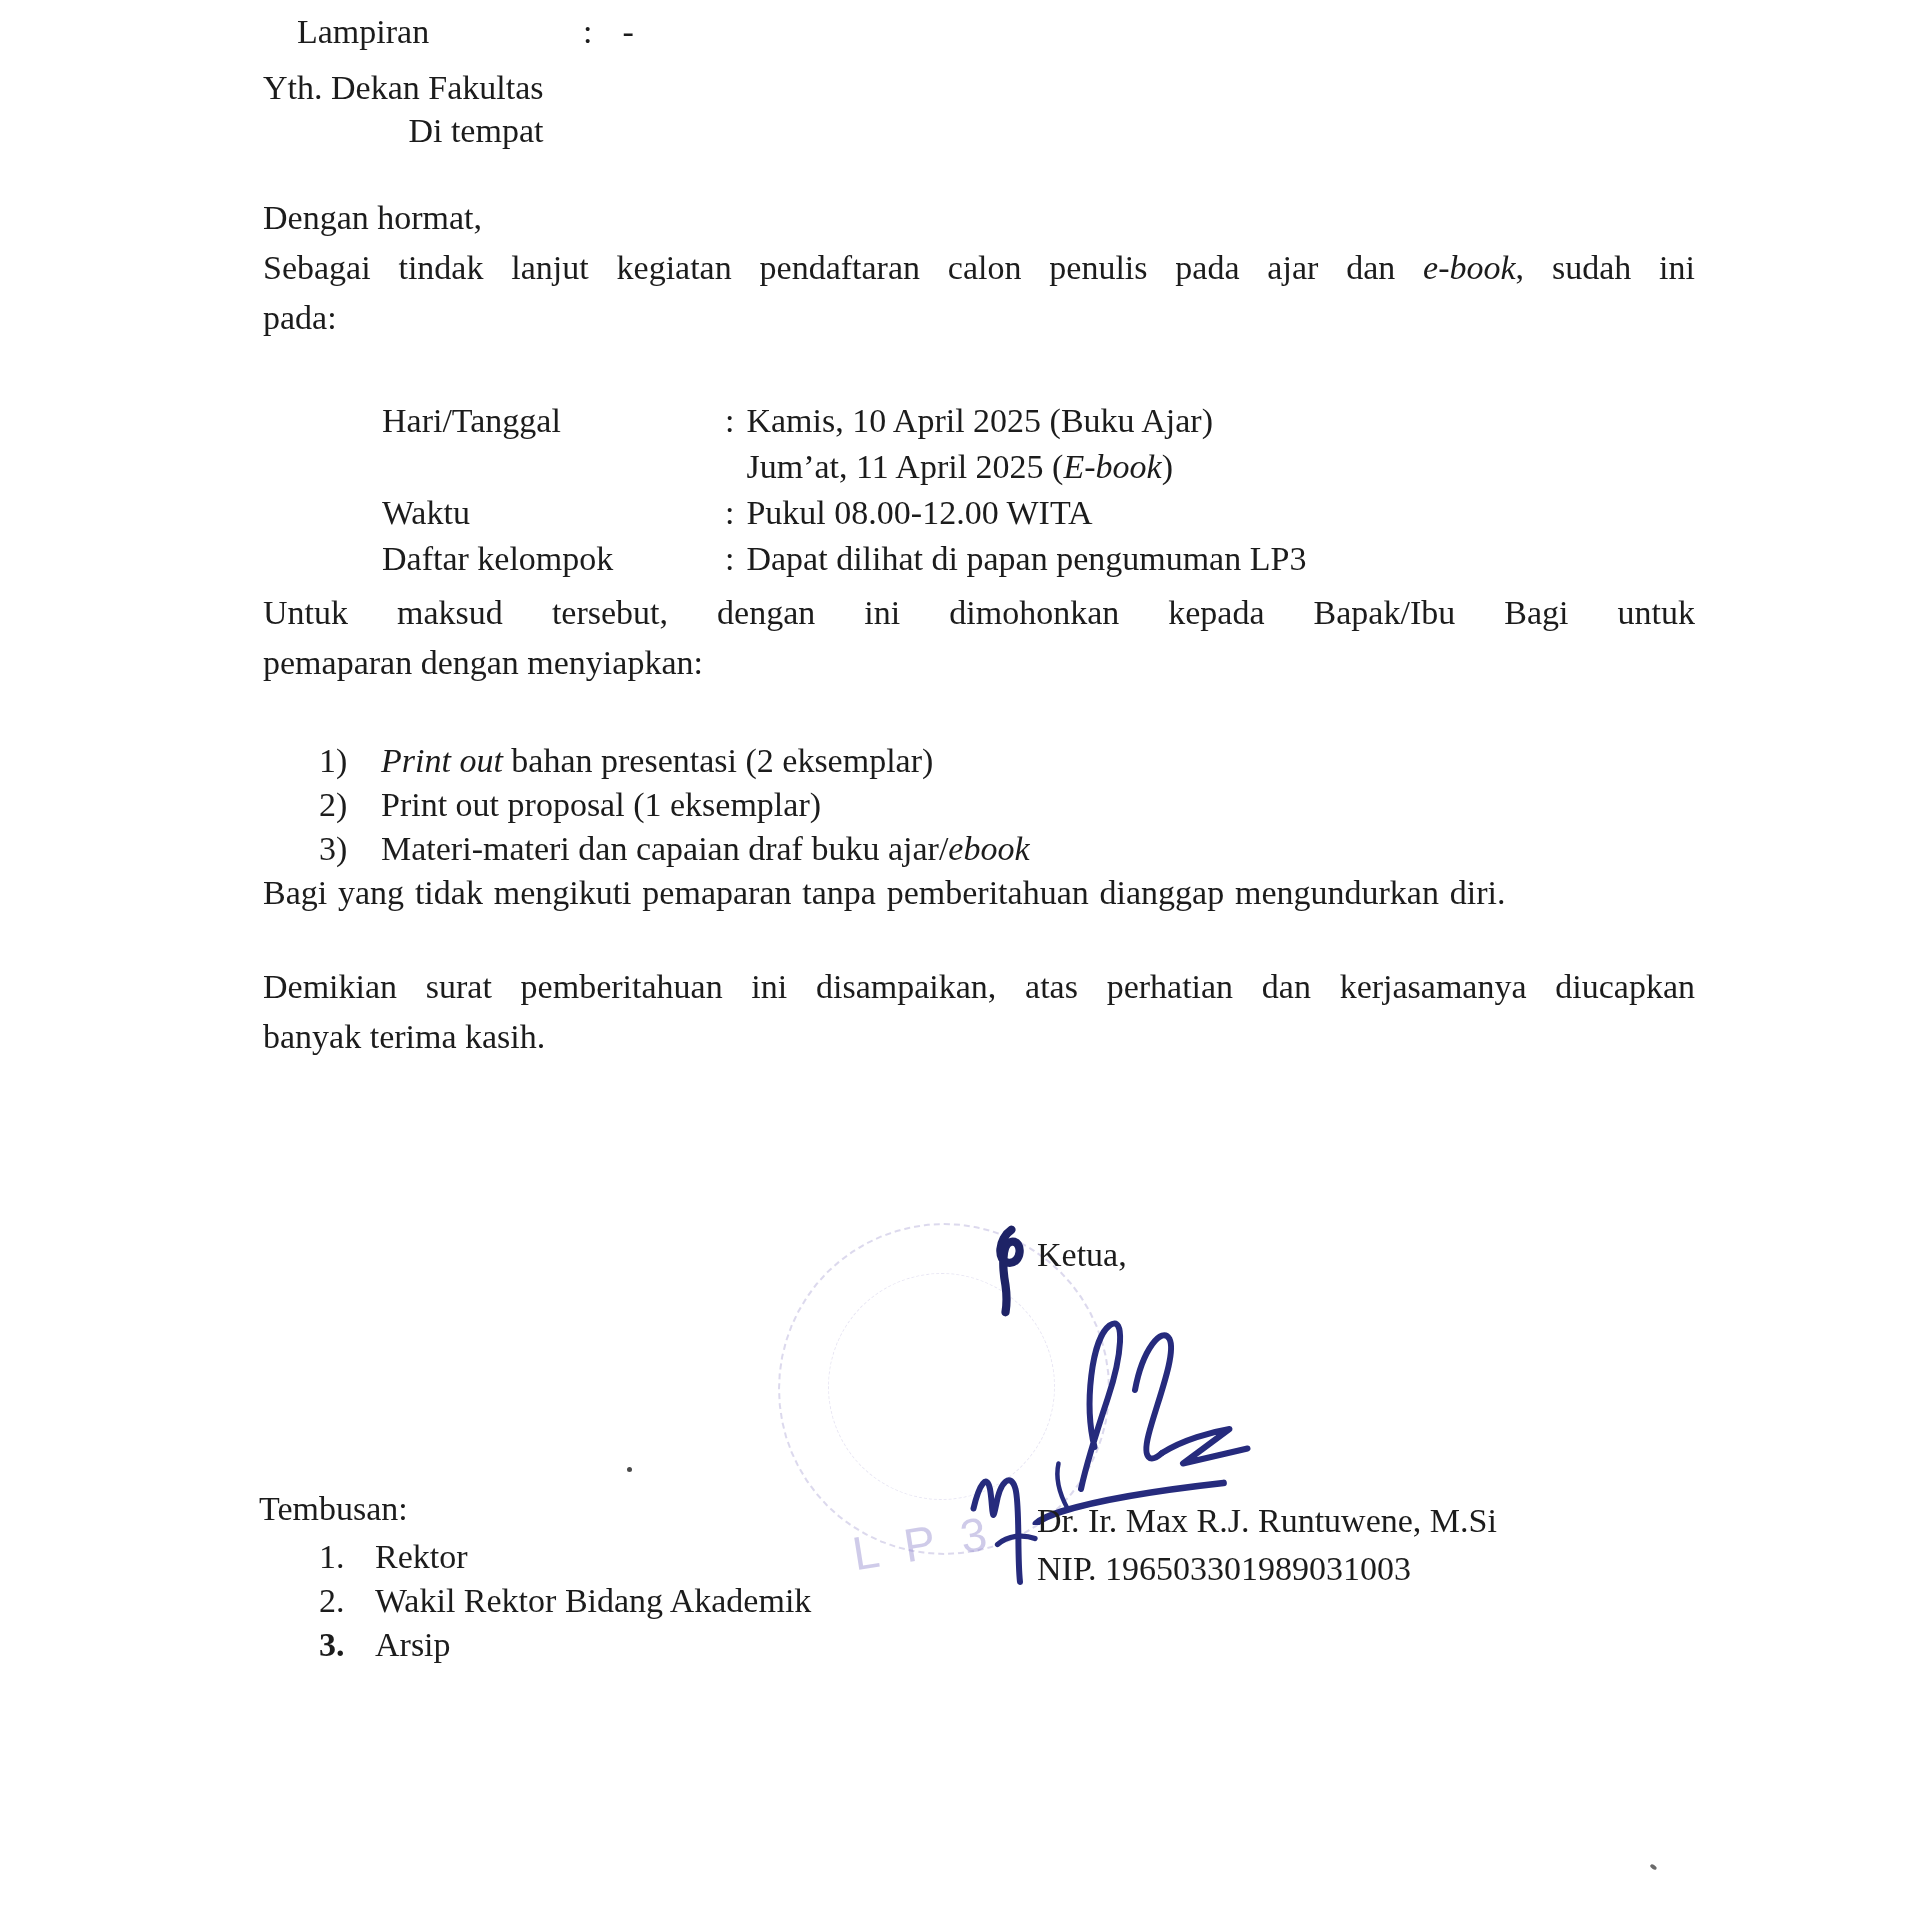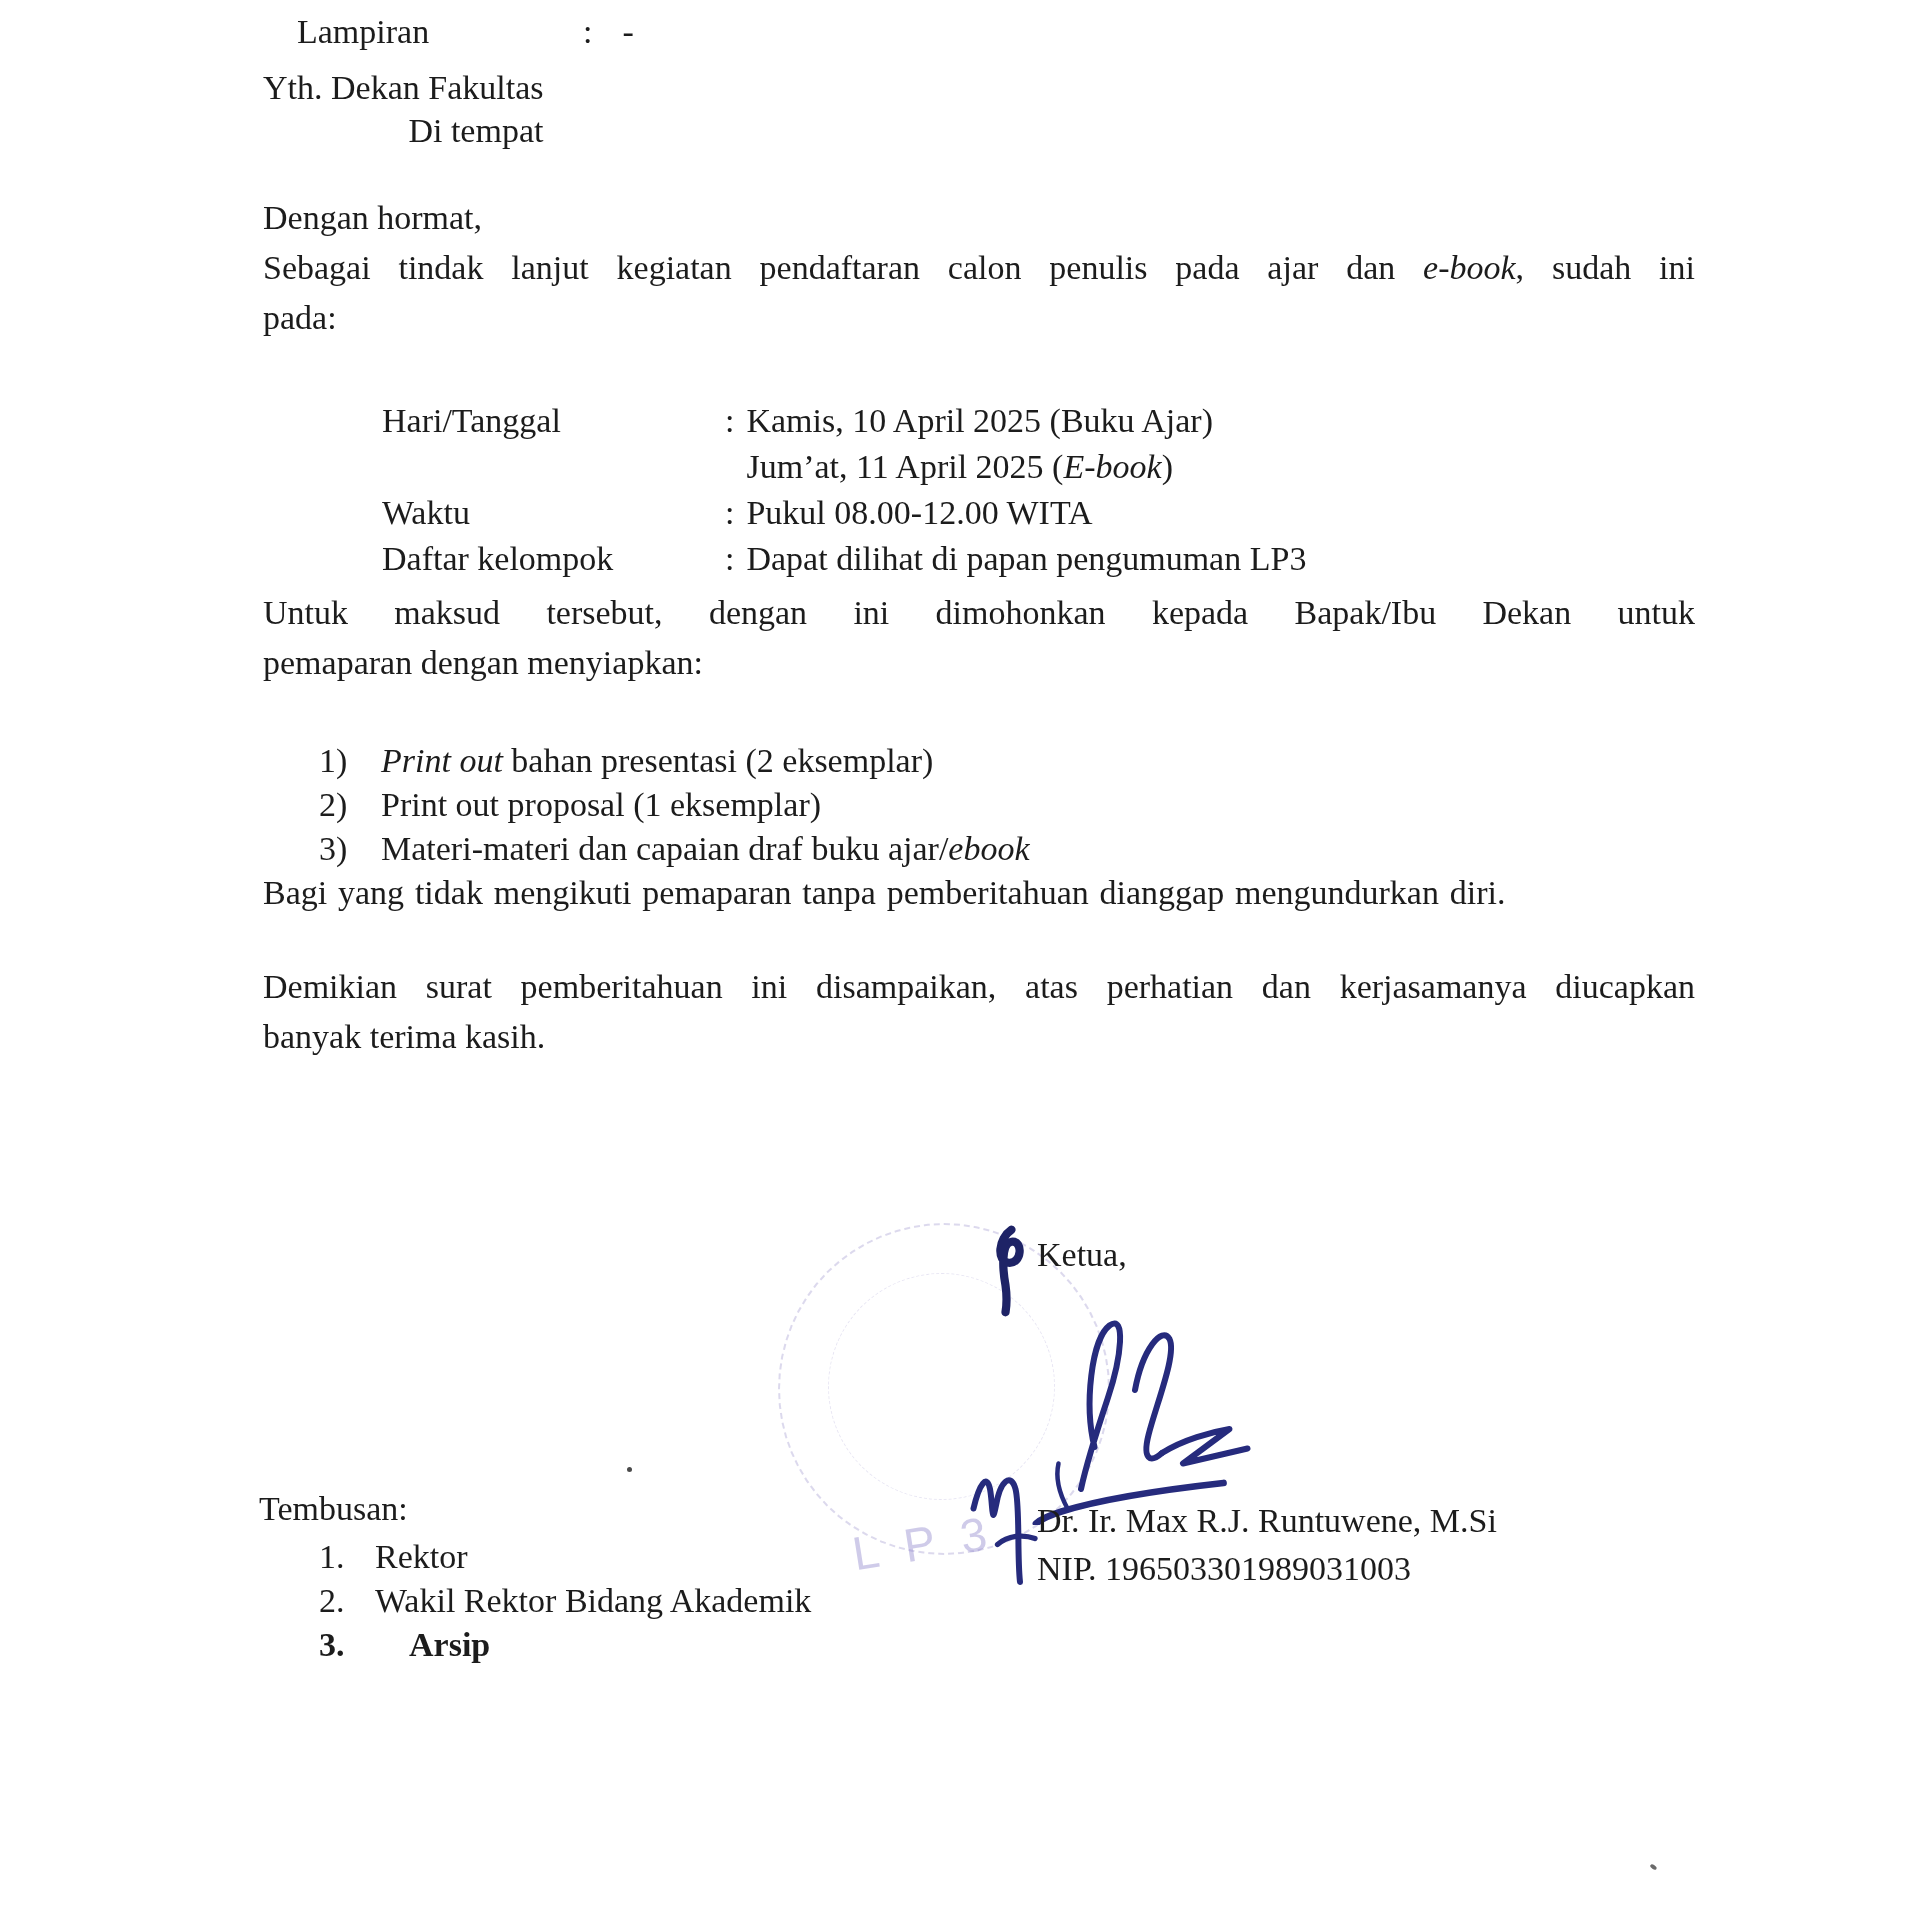--- a/index.html
+++ b/index.html
@@ -77,21 +77,21 @@
       <div class="sched-label">Waktu</div>
       <div><span class="sched-colon">:</span><span>Pukul 08.00-12.00 WITA</span></div>
     </div>
     <div class="sched-row">
       <div class="sched-label">Daftar kelompok</div>
       <div><span class="sched-colon">:</span><span>Dapat dilihat di papan pengumuman LP3</span></div>
     </div>
   </div>
 
   <div class="abs para" style="left:263px;top:588px;">
-    <div class="pline jl">Untuk maksud tersebut, dengan ini dimohonkan kepada Bapak/Ibu Dekan untuk</div>
+    <div class="pline jl">Untuk maksud tersebut, dengan ini dimohonkan kepada Bapak/Ibu Bagi untuk</div>
     <div class="pline">pemaparan dengan menyiapkan:</div>
   </div>
 
   <div class="abs" style="left:319px;top:739px;">
     <div class="req-row"><span class="req-num">1)</span><span class="it">Print out</span><span> bahan presentasi (2 eksemplar)</span></div>
     <div class="req-row"><span class="req-num">2)</span><span>Print out proposal (1 eksemplar)</span></div>
     <div class="req-row"><span class="req-num">3)</span><span>Materi-materi dan capaian draf buku ajar/</span><span class="it">ebook</span></div>
   </div>
 
   <div class="abs" style="left:263px;top:876px;word-spacing:2.3px;">Bagi yang tidak mengikuti pemaparan tanpa pemberitahuan dianggap mengundurkan diri.</div>
@@ -128,20 +128,20 @@
 
   <div class="abs" style="left:1037px;top:1497px;line-height:48px;">
     <div>Dr. Ir. Max R.J. Runtuwene, M.Si</div>
     <div>NIP. 196503301989031003</div>
   </div>
 
   <div class="abs" style="left:259px;top:1492px;">Tembusan:</div>
   <div class="abs" style="left:319px;top:1535px;">
     <div class="temb-row"><span class="temb-num">1.</span><span>Rektor</span></div>
     <div class="temb-row"><span class="temb-num">2.</span><span>Wakil Rektor Bidang Akademik</span></div>
-    <div class="temb-row" style="font-weight:bold;"><span class="temb-num">3.</span><span style="font-weight:bold;margin-left:34px;">Arsip</span></div>
+    <div class="temb-row" style="font-weight:bold;"><span class="temb-num">3.</span><span style="font-weight:normal;">Arsip</span></div>
   </div>
 
   <div class="speck" style="left:627px;top:1467px;width:5.3px;height:5.3px;"></div>
   <div class="speck" style="left:1650px;top:1865px;width:6.8px;height:3.8px;transform:rotate(35deg);background:#6a6a6a;"></div>
 
 </div>
 
 
 </body></html>

